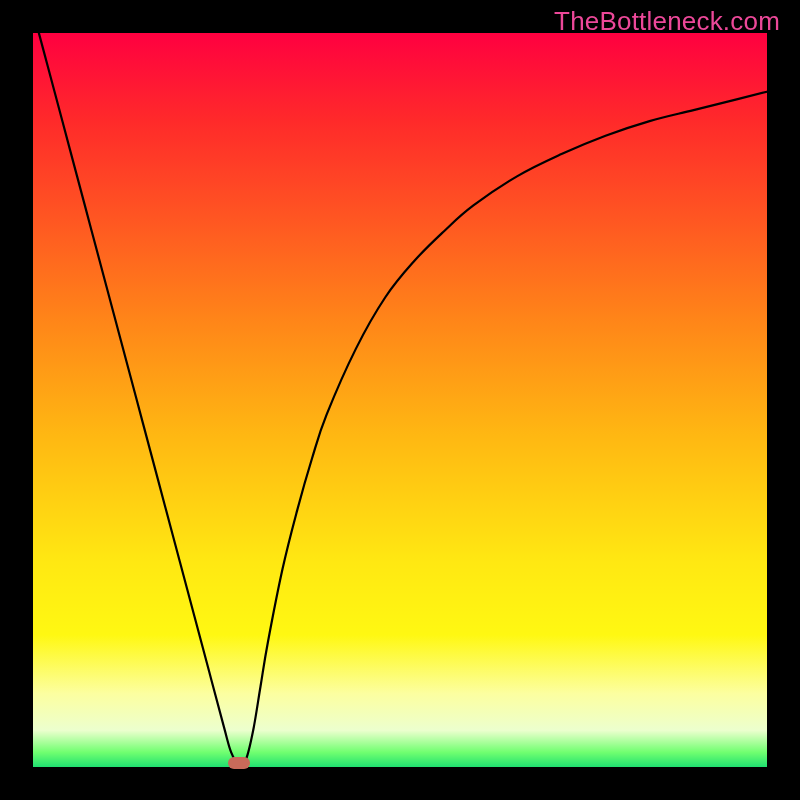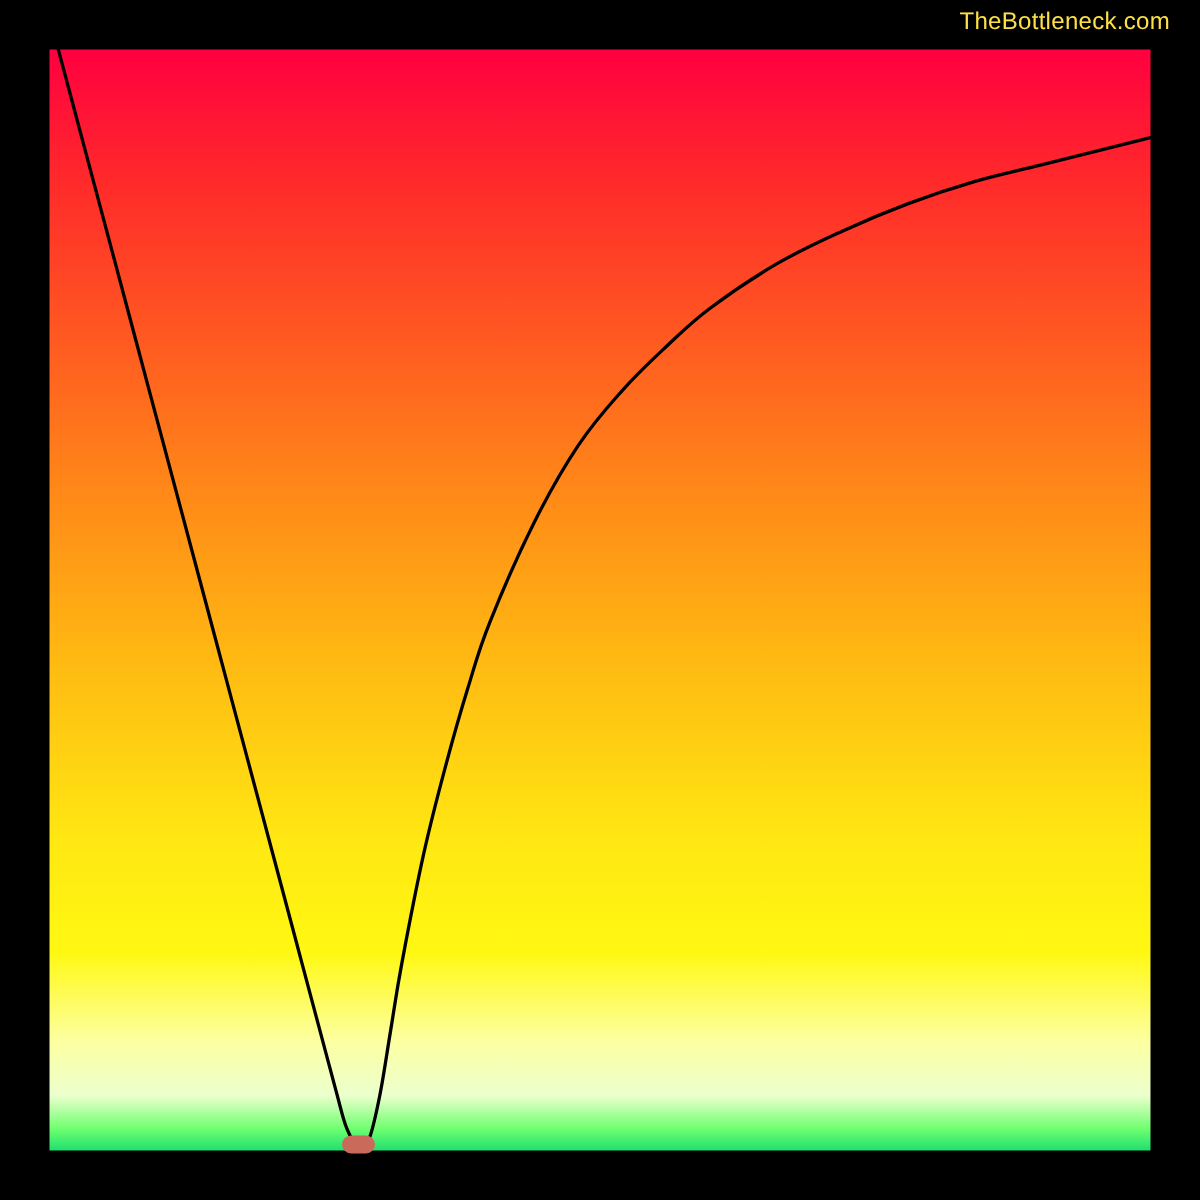--- a/index.html
+++ b/index.html
@@ -35,22 +35,22 @@
       #fcffa0 90%,
       #ecffce 95%,
       #70ff70 98%,
       #20e070 100%
     );
   }
   .watermark {
     position: absolute;
     top: 6px;
     right: 20px;
-    color: #fde047;
-    font-size: 16px;
+    color: #ec4899;
+    font-size: 26px;
     font-weight: 500;
     letter-spacing: 0.2px;
     user-select: none;
   }
   .marker {
     position: absolute;
     width: 22px;
     height: 12px;
     background: #c96a5a;
     border-radius: 7px;

